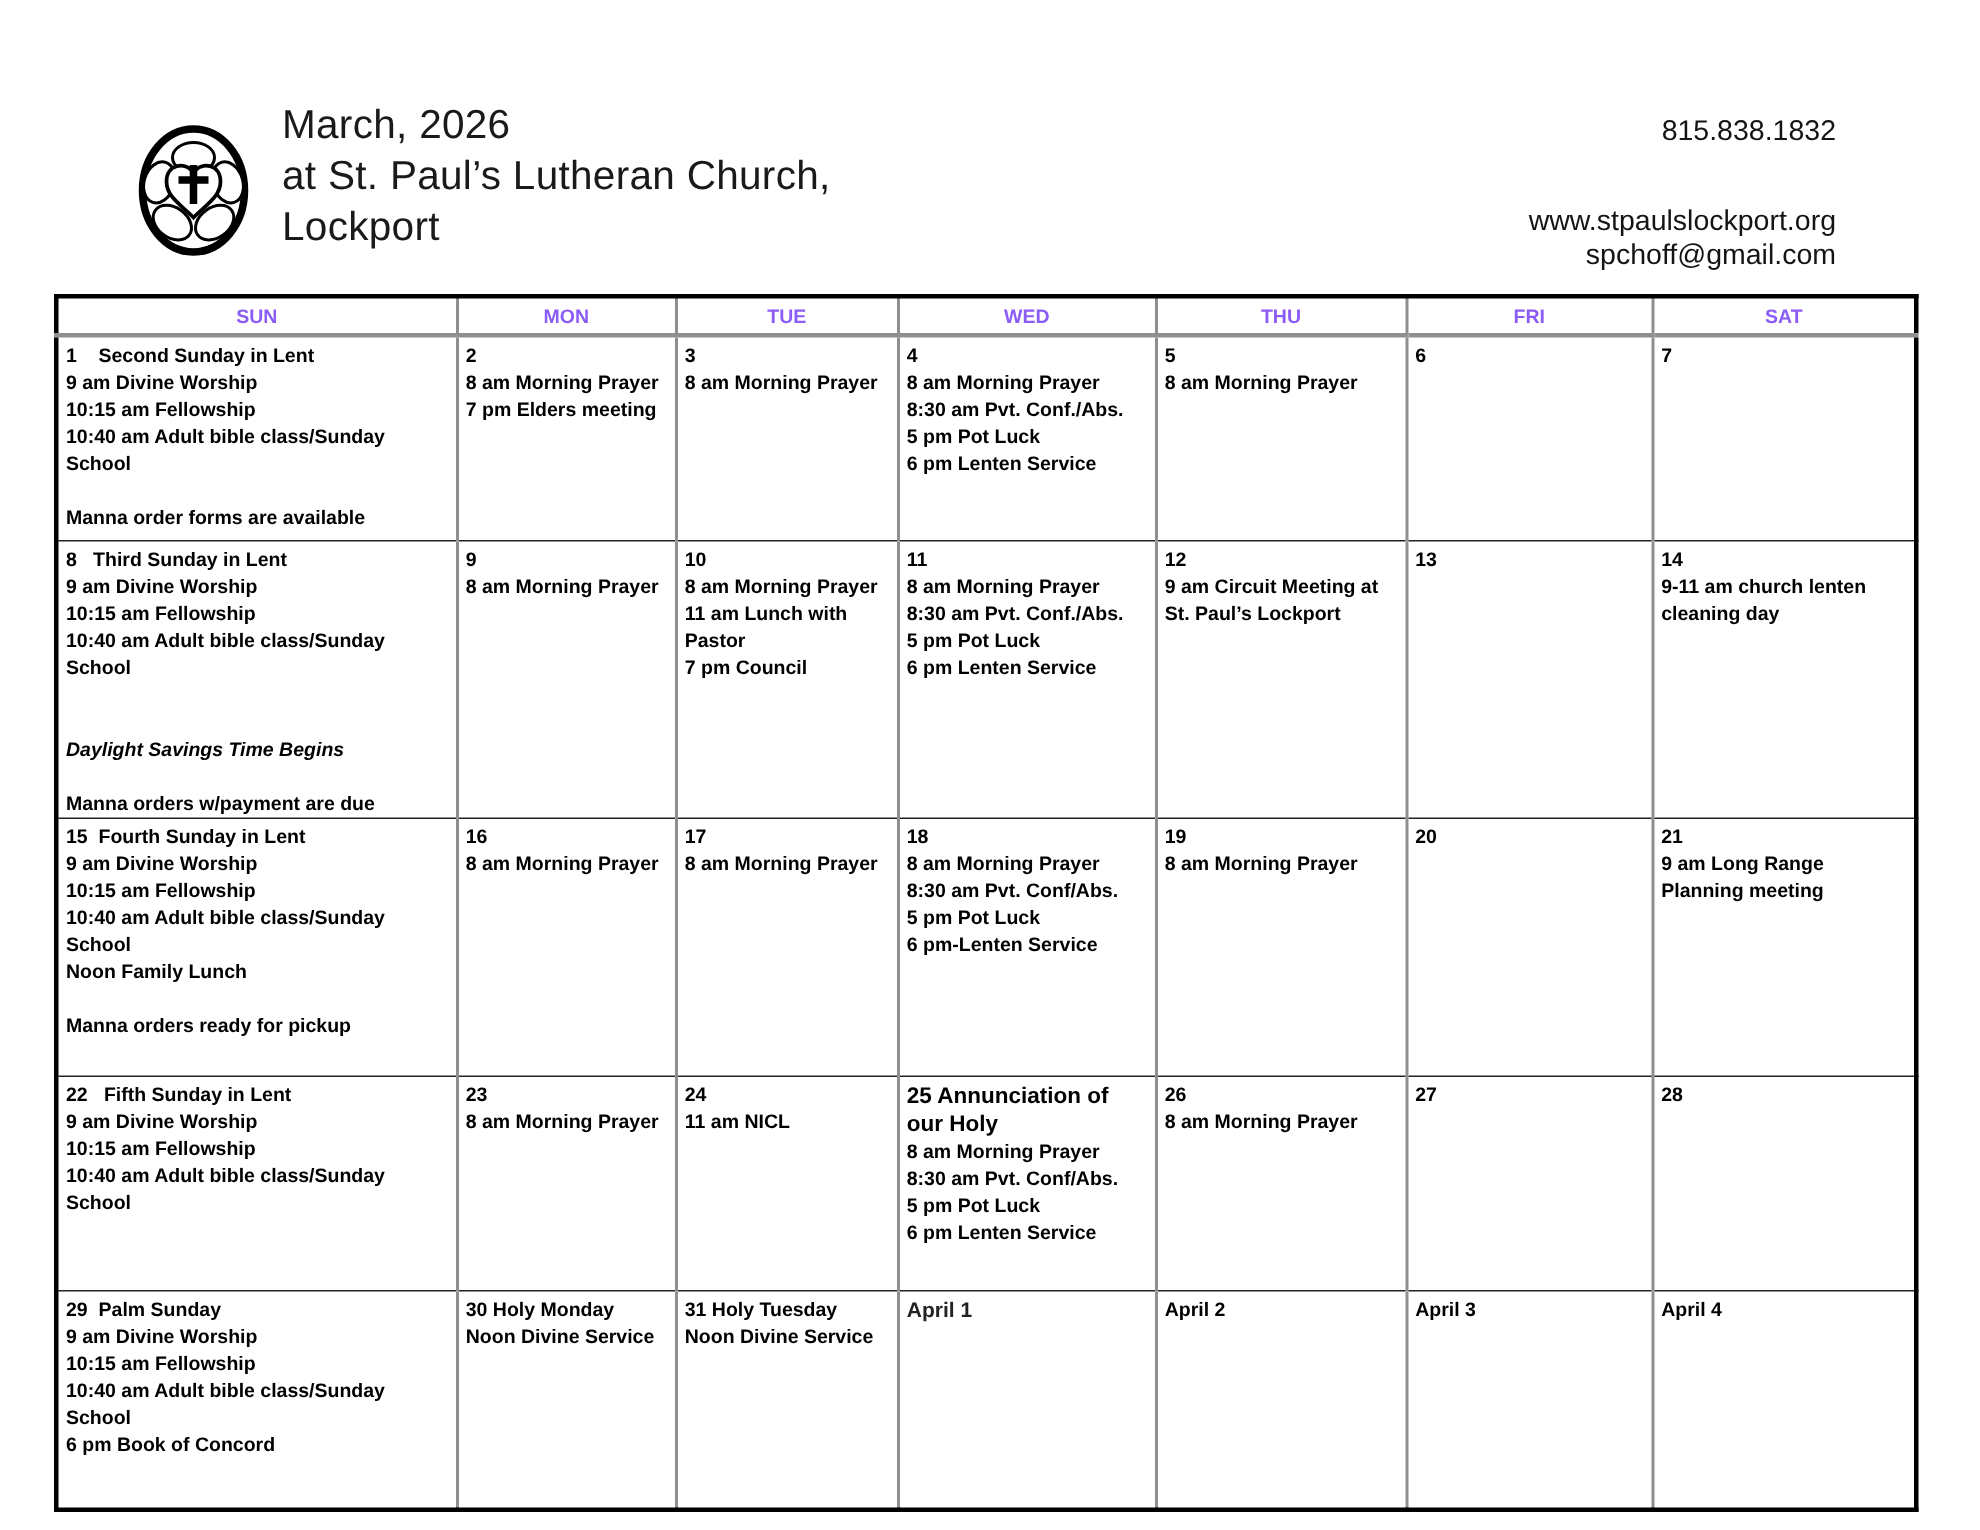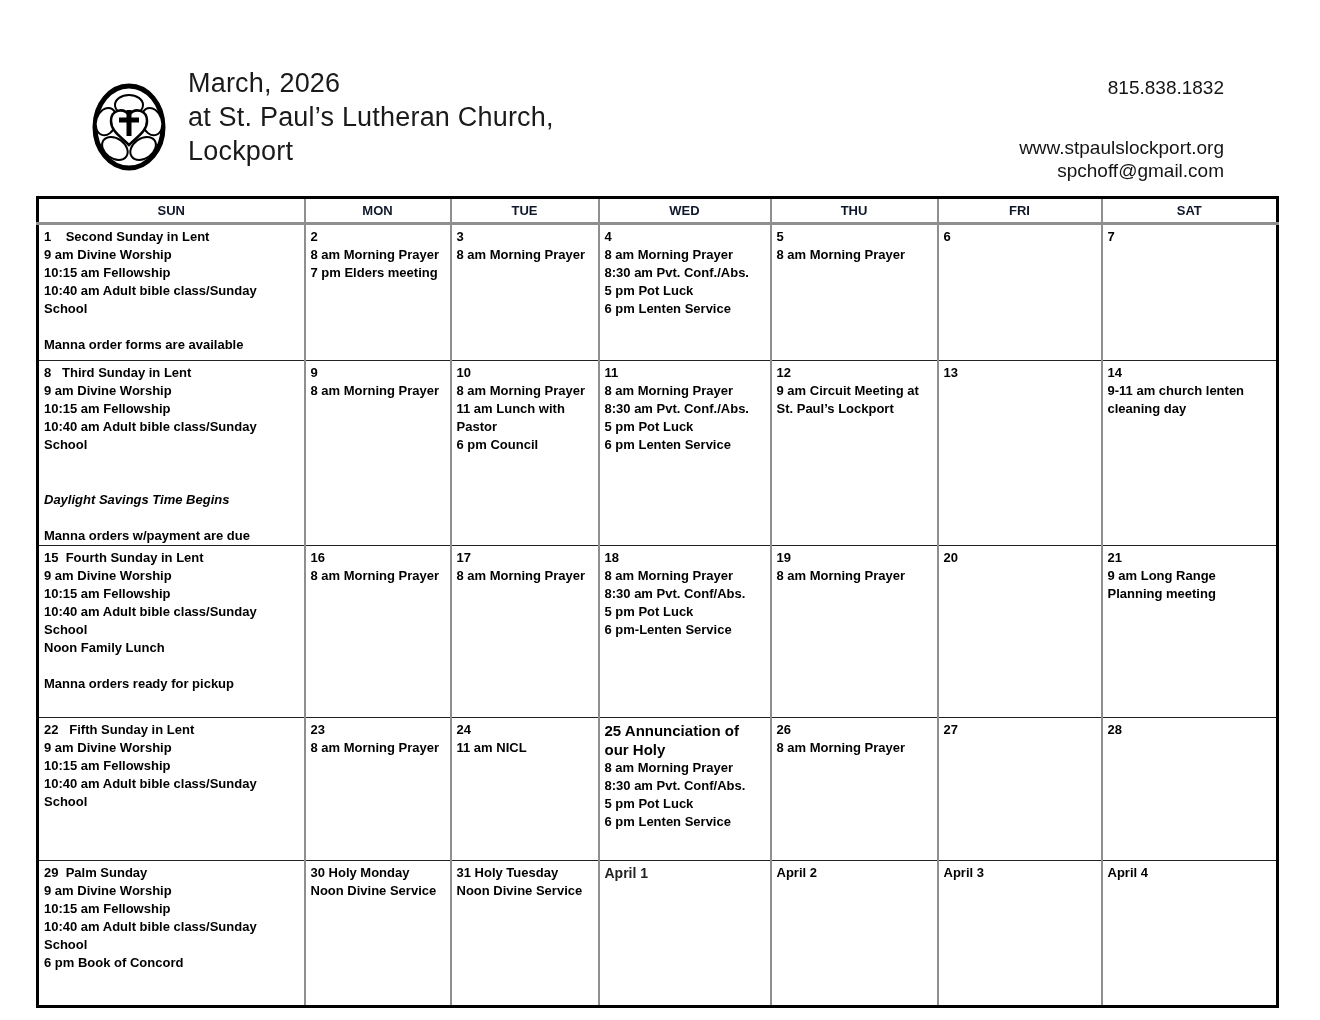--- a/index.html
+++ b/index.html
@@ -37,21 +37,21 @@
     border: 3px solid #000;
   }
   table.calendar th {
     height: 23px;
     font-size: 13px; font-weight: 700;
     text-align: center; vertical-align: middle;
     padding: 0;
     border-left: 2px solid #8f8f8f;
     border-right: 2px solid #8f8f8f;
     border-bottom: 3px solid #8f8f8f;
-    color: #0f172a;
+    color: #8b5cf6;
   }
   table.calendar td {
     vertical-align: top;
     padding: 3px 3px 0 5px;
     font-size: 13px; font-weight: 700;
     line-height: 18px;
     color: #000;
     border-left: 2px solid #8f8f8f;
     border-right: 2px solid #8f8f8f;
     border-top: 1.5px solid #222;
@@ -183,21 +183,21 @@
             <div class="line normal">Manna orders w/payment are due</div>
           </td>
           <td>
             <div class="line normal">9</div>
             <div class="line normal">8 am Morning Prayer</div>
           </td>
           <td>
             <div class="line normal">10</div>
             <div class="line normal">8 am Morning Prayer</div>
             <div class="line normal">11 am Lunch with Pastor</div>
-            <div class="line normal">6 pm Council</div>
+            <div class="line normal">7 pm Council</div>
           </td>
           <td>
             <div class="line normal">11</div>
             <div class="line normal">8 am Morning Prayer</div>
             <div class="line normal">8:30 am Pvt. Conf./Abs.</div>
             <div class="line normal">5 pm Pot Luck</div>
             <div class="line normal">6 pm Lenten Service</div>
           </td>
           <td>
             <div class="line normal">12</div>

